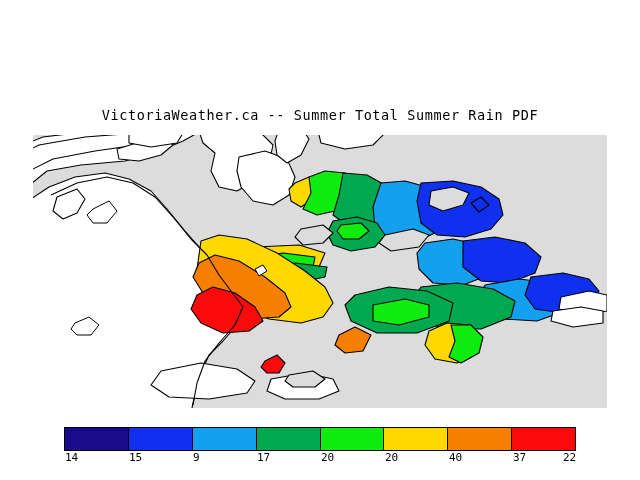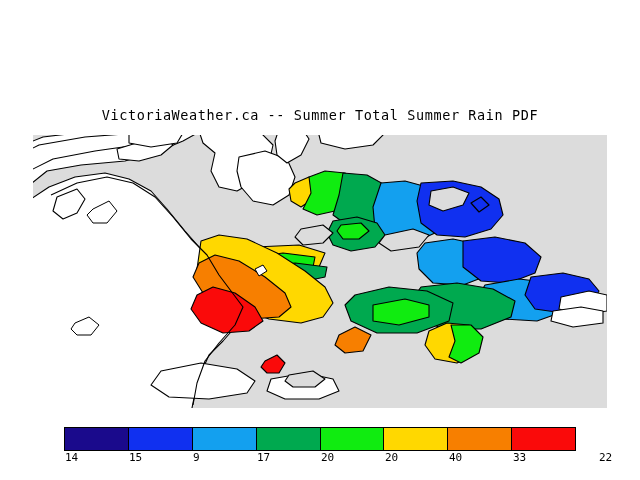--- a/index.html
+++ b/index.html
@@ -257,18 +257,18 @@
   </div>
 
   <div id="cb-ticks">
       <span class="cb-tick" style="left: 0px;">14</span>
       <span class="cb-tick" style="left: 64px;">15</span>
       <span class="cb-tick" style="left: 128px;">9</span>
       <span class="cb-tick" style="left: 192px;">17</span>
       <span class="cb-tick" style="left: 256px;">20</span>
       <span class="cb-tick" style="left: 320px;">20</span>
       <span class="cb-tick" style="left: 384px;">40</span>
-      <span class="cb-tick" style="left: 448px;">33</span>
-      <span class="cb-tick" style="left: 498px; margin-left: 36px;">22</span>
+      <span class="cb-tick" style="left: 448px;">37</span>
+      <span class="cb-tick" style="left: 498px;">22</span>
     </div>
 
 
 </div>
 
 </body></html>

